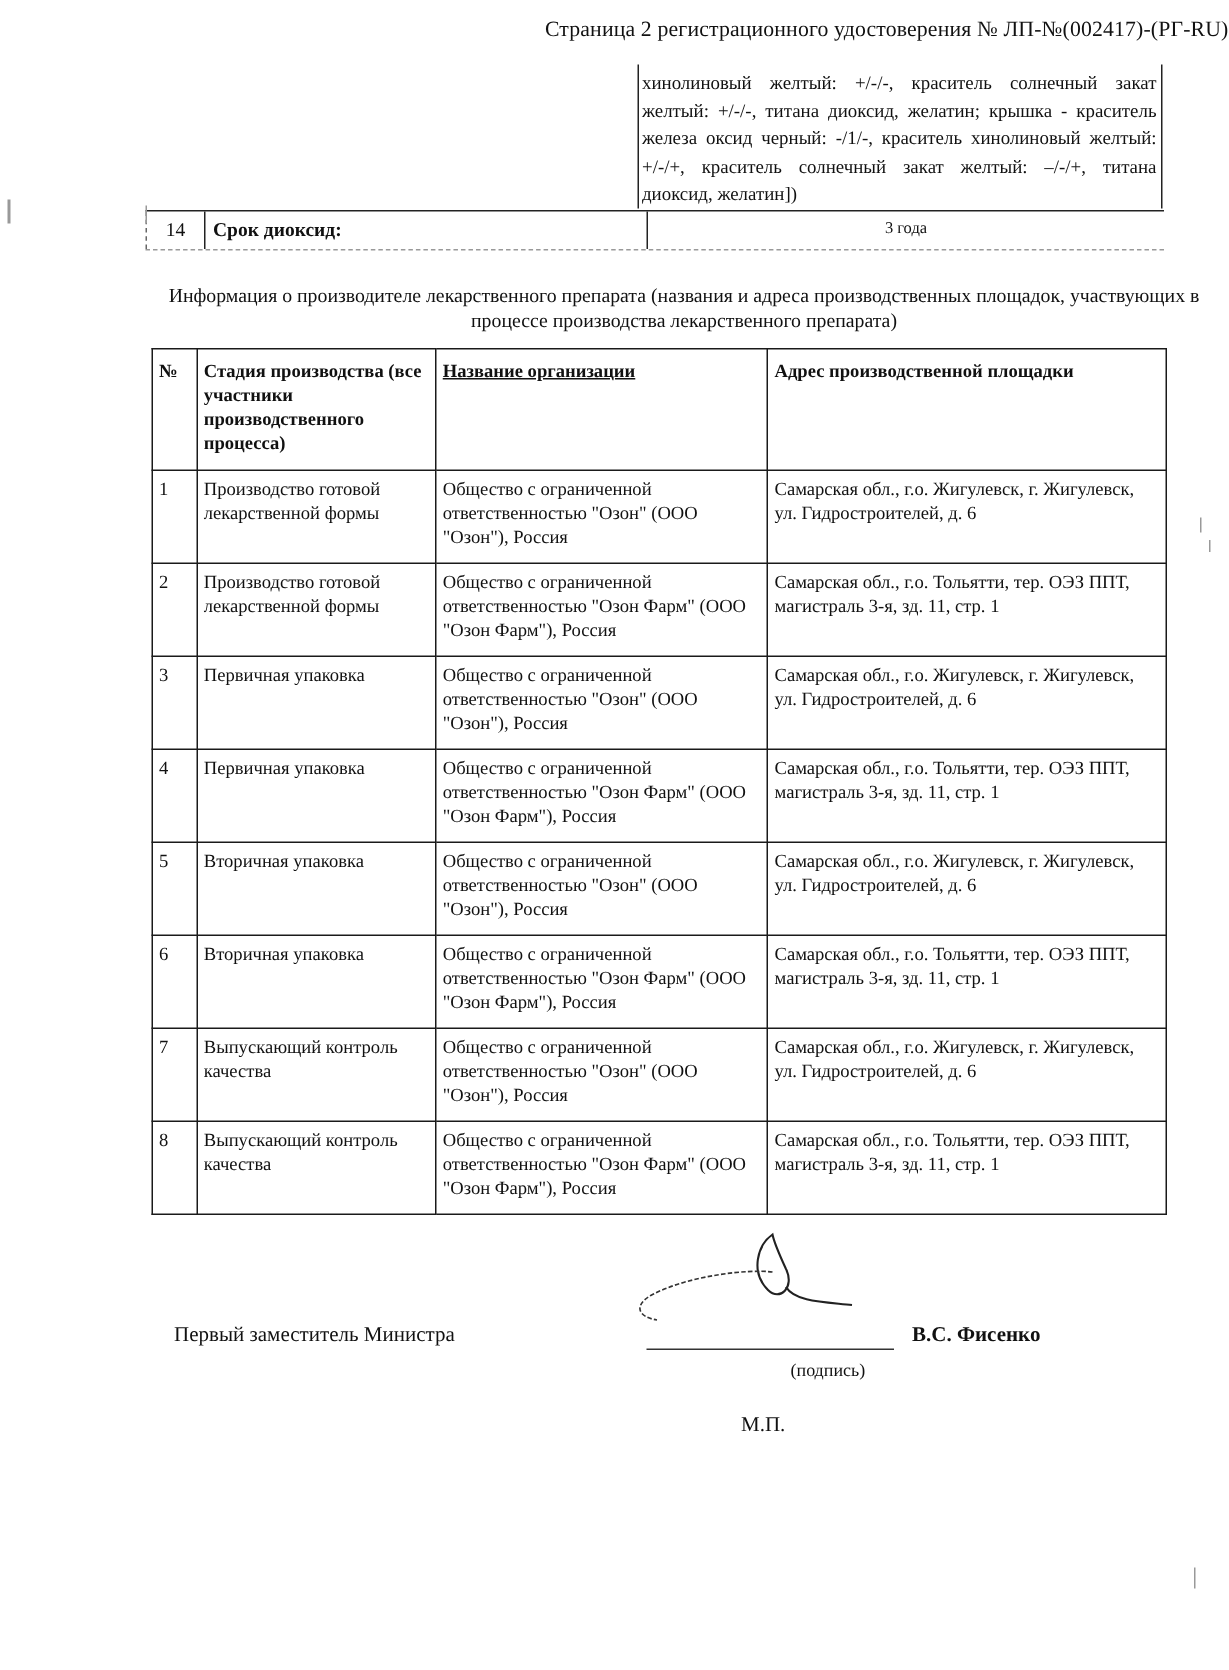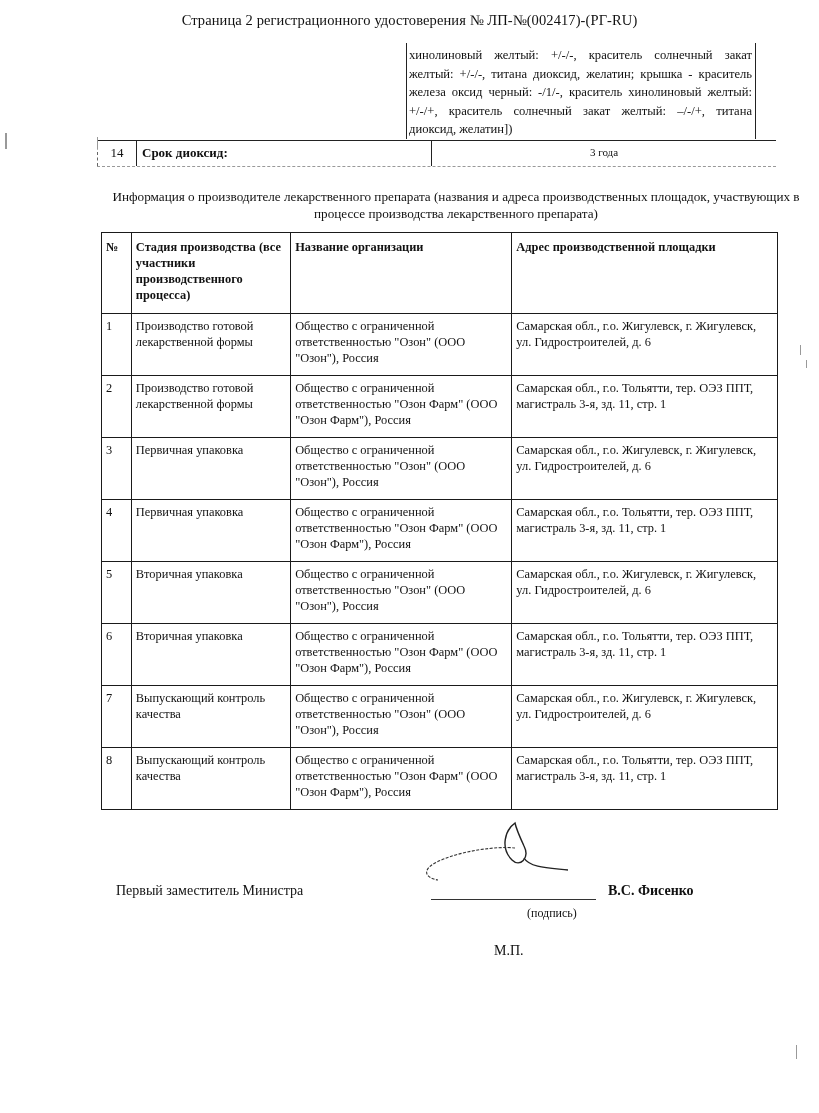--- a/index.html
+++ b/index.html
@@ -3,25 +3,25 @@
 <meta charset="utf-8">
 <style>
   html, body { margin: 0; padding: 0; background: #ffffff; }
   body {
     width: 819px; height: 1113px; position: relative; overflow: hidden;
     font-family: "Liberation Serif", "DejaVu Serif", serif;
     color: #111;
   }
   .page-header {
     position: absolute; top: 12px; left: 0; width: 819px;
-    text-align: center; font-size: 14.5px; letter-spacing: 0.1px;
+    text-align: right; font-size: 14.5px; letter-spacing: 0.1px;
   }
   
   .cont-cell {
-    position: absolute; left: 406px; top: 43px; width: 350px; height: 96px;
+    position: absolute; left: 425px; top: 43px; width: 350px; height: 96px;
     border-left: 1px solid #222; border-right: 1px solid #222;
     padding: 3px 3px 0 2px; box-sizing: border-box;
     font-size: 12.6px; line-height: 18.6px; text-align: justify;
   }
   .row14 {
     position: absolute; left: 97px; top: 140px; width: 679px; height: 25px;
     border-top: 1px solid #222; border-bottom: 1px dashed #999;
     display: flex; font-size: 13px;
   }
   .row14 .num { width: 38px; text-align: center; font-weight: normal; line-height: 24px; border-right: 1px solid #222; border-left: 1px dashed #666; }
@@ -36,21 +36,21 @@
     position: absolute; left: 101px; top: 232px; width: 677px;
     border-collapse: collapse; font-size: 12.4px; line-height: 16px;
   }
   table.mfr td, table.mfr th {
     border: 1.5px solid #1a1a1a; vertical-align: top; padding: 4px 3px 4px 4px; text-align: left;
   }
   table.mfr th { font-weight: bold; height: 70px; padding-top: 6px; }
   table.mfr td { height: 53px; }
   table.mfr .c-num { width: 22px; }
   table.mfr .c-stage { width: 152px; }
-  table.mfr .c-org { width: 215px; }
+  table.mfr .c-org { width: 215px; text-decoration: underline; }
   table.mfr .c-addr { width: 260px; }
 
   .sig-role {
     position: absolute; left: 116px; top: 883px; font-weight: normal; font-size: 14px;
   }
   .sig-line {
     position: absolute; left: 431px; top: 899px; width: 165px; border-bottom: 1px solid #333;
   }
   .sig-name {
     position: absolute; left: 608px; top: 883px; font-weight: bold; font-size: 14px;

